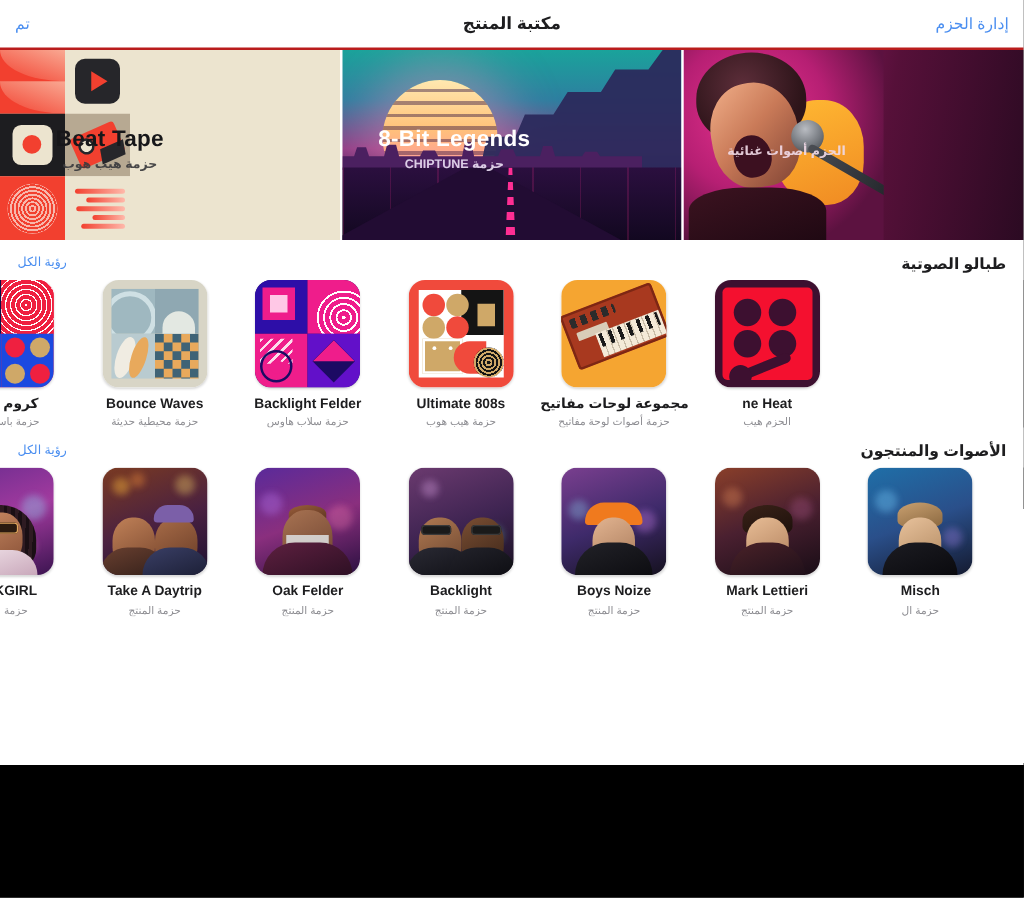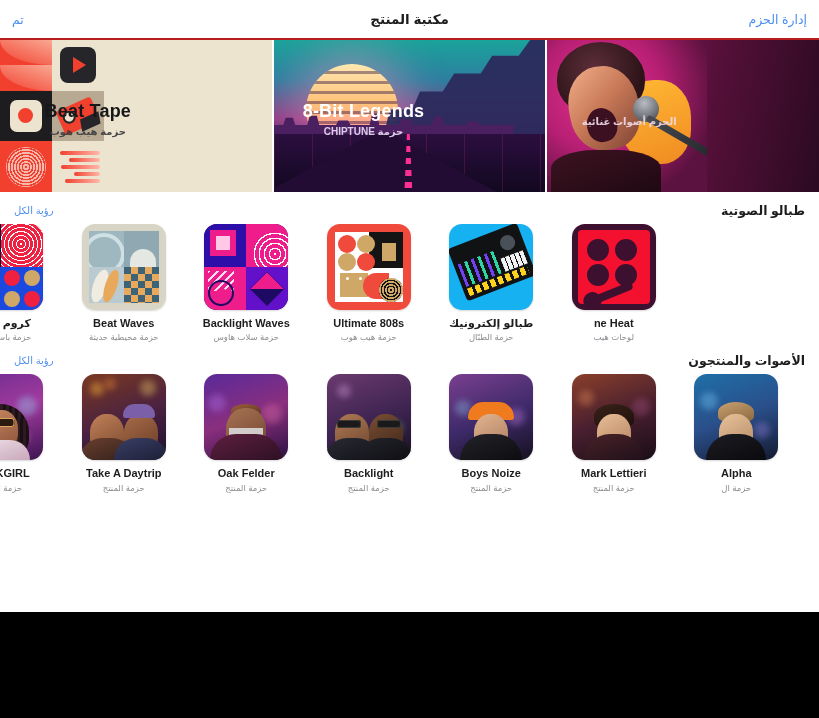--- a/index.html
+++ b/index.html
@@ -598,21 +598,21 @@
         <div class="thumb">
           <div class="pk pk-alpha">
             <div class="in2">
               <div class="a1"></div>
                 <div class="a2"></div>
                 <div class="a3"></div>
                 <div class="a4"></div>
             </div>
           </div>
         </div>
-        <div class="card-title">Beat Waves</div>
+        <div class="card-title">Bounce Waves</div>
         <div class="card-sub">حزمة محيطية حديثة</div>
       </div>
 
       <div class="card">
         <div class="thumb">
           <div class="pk pk-back">
             <div class="pk-grid">
               <div class="q qa">
                   <div class="sq1"></div>
                   <div class="sq2"></div>
@@ -626,21 +626,21 @@
                     <i></i>
                   </div>
                 </div>
               <div class="q qd">
                   <div class="dia"></div>
                   <div class="dia2"></div>
                 </div>
             </div>
           </div>
         </div>
-        <div class="card-title">Backlight Waves</div>
+        <div class="card-title">Backlight Felder</div>
         <div class="card-sub">حزمة سلاب هاوس</div>
       </div>
 
       <div class="card">
         <div class="thumb">
           <div class="pk pk-808">
             <div class="in">
               <div class="blk"></div>
                 <div class="tan"></div>
               <div class="c1"></div>
@@ -650,50 +650,50 @@
               <div class="dr"></div>
                 <div class="half"></div>
                 <div class="rings"></div>
             </div>
           </div>
         </div>
         <div class="card-title">Ultimate 808s</div>
         <div class="card-sub">حزمة هيب هوب</div>
       </div>
 
-      <div class="card">
-        <div class="thumb">
-          <div class="pk pk-edrum">
-            <div class="unit">
-              <div class="faders"></div>
-              <div class="knob2"></div>
-              <div class="wkeys"></div>
-              <div class="seq"></div>
-            </div>
-          </div>
-        </div>
-        <div class="card-title">طبالو إلكترونيك</div>
-        <div class="card-sub">حزمة الطبّال</div>
-      </div>
-
+
+      <div class="card">
+        <div class="thumb">
+          <div class="pk pk-keys">
+            <div class="board">
+              <div class="knobs"></div>
+              <div class="disp"></div>
+              <div class="wk"></div>
+              <div class="bk"></div>
+            </div>
+          </div>
+        </div>
+        <div class="card-title">مجموعة لوحات مفاتيح</div>
+        <div class="card-sub">حزمة أصوات لوحة مفاتيح</div>
+      </div>
 
       <div class="card">
         <div class="thumb">
           <div class="pk pk-heat">
             <div class="inner">
               <i class="pad p1"></i>
                 <i class="pad p2"></i>
                 <i class="pad p3"></i>
                 <i class="pad p4"></i>
               <div class="mic"></div>
             </div>
           </div>
         </div>
         <div class="card-title">ne Heat</div>
-        <div class="card-sub">لوحات هيب</div>
+        <div class="card-sub">الحزم هيب</div>
       </div>
 
     </div>
 
     <div class="section-head">
       <div class="section-title">الأصوات والمنتجون</div>
       <div class="see-all">رؤية الكل</div>
     </div>
 
     <div class="card-row">
@@ -815,21 +815,21 @@
             <div class="ph-bg" style="background:linear-gradient(160deg,#1f6fa8 0%,#2a4f8a 50%,#141a30 100%)"></div>
             <div class="ph-bokeh">
               <span style="left:6px;top:18px;width:18px;height:18px;background:#6fc0f0;opacity:.5"></span>
               <span style="right:8px;bottom:22px;width:16px;height:16px;background:#9a7fe0;opacity:.45"></span>
             </div>
             <div class="ph-hair" style="background:linear-gradient(160deg,#c9a070,#8a6840);width:36px;height:20px;bottom:38px"></div>
             <div class="ph-head" style="background:linear-gradient(150deg,#e8c29c,#b08860);width:34px;height:40px"></div>
             <div class="ph-body" style="background:linear-gradient(160deg,#1c1c22,#0a0a0e);width:60px"></div>
           </div>
         </div>
-        <div class="card-title">Alpha</div>
+        <div class="card-title">Misch</div>
         <div class="card-sub">حزمة ال</div>
       </div>
 
     </div>
 
   </div>
 
   <div class="callout">
     
     

